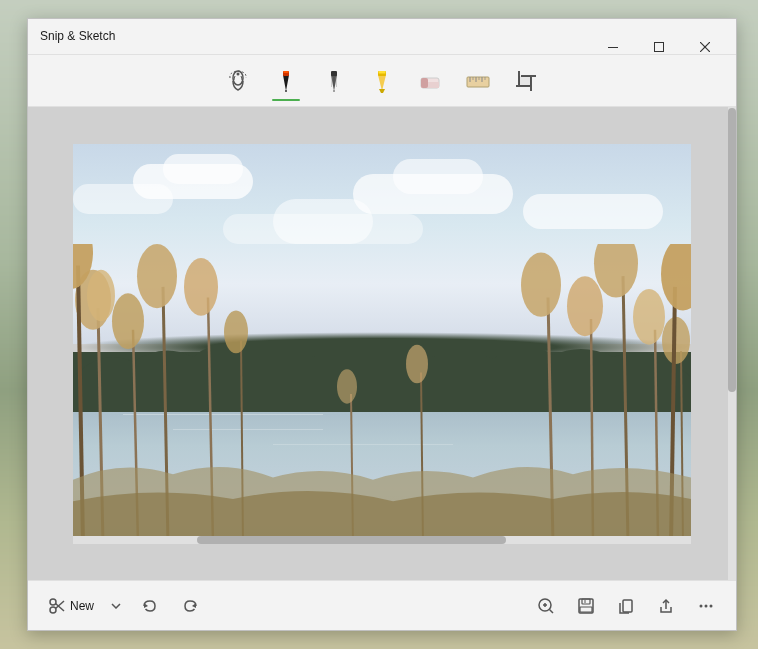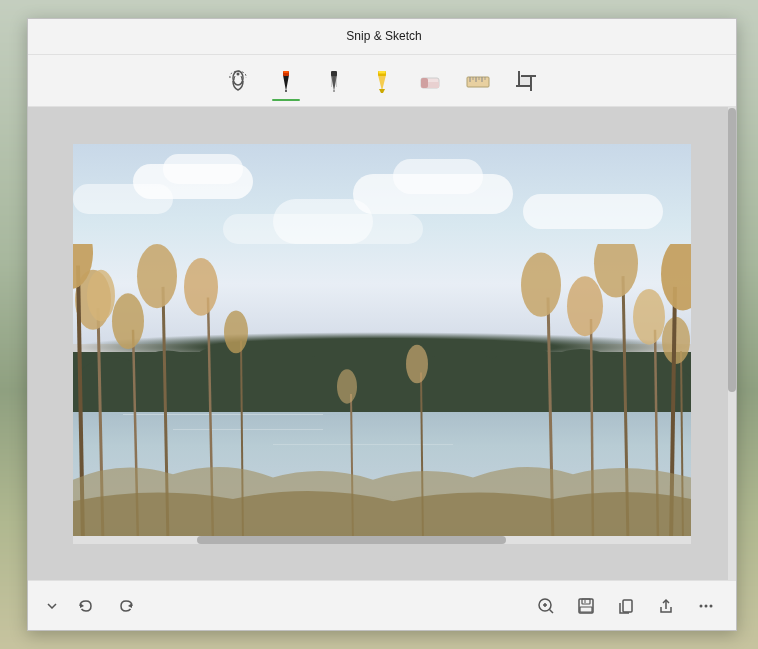--- a/index.html
+++ b/index.html
@@ -34,25 +34,23 @@
       box-shadow: 0 4px 16px rgba(0,0,0,0.25);
       display: flex;
       flex-direction: column;
     }
 
     
     .titlebar {
       height: 36px;
       background: #f3f3f3;
       display: flex;
-      align-items: center;
       padding: 10px 8px;
       border-bottom: 1px solid #e0e0e0;
       flex-shrink: 0;
-      flex-direction: column;
     }
 
     .titlebar-title {
       font-size: 12px;
       color: #1a1a1a;
       flex: 1;
       padding-left: 4px;
     }
 
     .titlebar-controls {
@@ -416,20 +414,29 @@
     </div>
 
     <div style="position:absolute;top:0;right:0;bottom:0;width:8px;background:#e0e0e0;">
       <div style="width:100%;background:#b0b0b0;border-radius:4px;height:60%;margin-top:10%;"></div>
     </div>
 
   </div>
 
   <div class="bottombar">
 
+    <button class="bottom-btn" style="padding: 0 6px 0 8px;">
+      <svg width="18" height="18" viewBox="0 0 18 18">
+        <circle cx="5" cy="5" r="3" fill="none" stroke="#555" stroke-width="1.5"></circle>
+        <circle cx="5" cy="13" r="3" fill="none" stroke="#555" stroke-width="1.5"></circle>
+        <line x1="7.5" y1="6.5" x2="16" y2="14" stroke="#555" stroke-width="1.5"></line>
+        <line x1="7.5" y1="11.5" x2="16" y2="4" stroke="#555" stroke-width="1.5"></line>
+      </svg>
+      <span style="font-size:12px;color:#1a1a1a;">New</span>
+    </button>
 
     <button class="bottom-btn" style="padding: 0 4px; min-width:24px;">
       <svg width="10" height="6" viewBox="0 0 10 6">
         <path d="M1 1 L5 5 L9 1" fill="none" stroke="#555" stroke-width="1.5"></path>
       </svg>
     </button>
 
     <button class="icon-btn">
       <svg width="18" height="18" viewBox="0 0 18 18">
         <path d="M3 9 Q3 4 9 4 Q14 4 14 9 Q14 14 9 14 Q6 14 4.5 12" fill="none" stroke="#555" stroke-width="1.5"></path>

